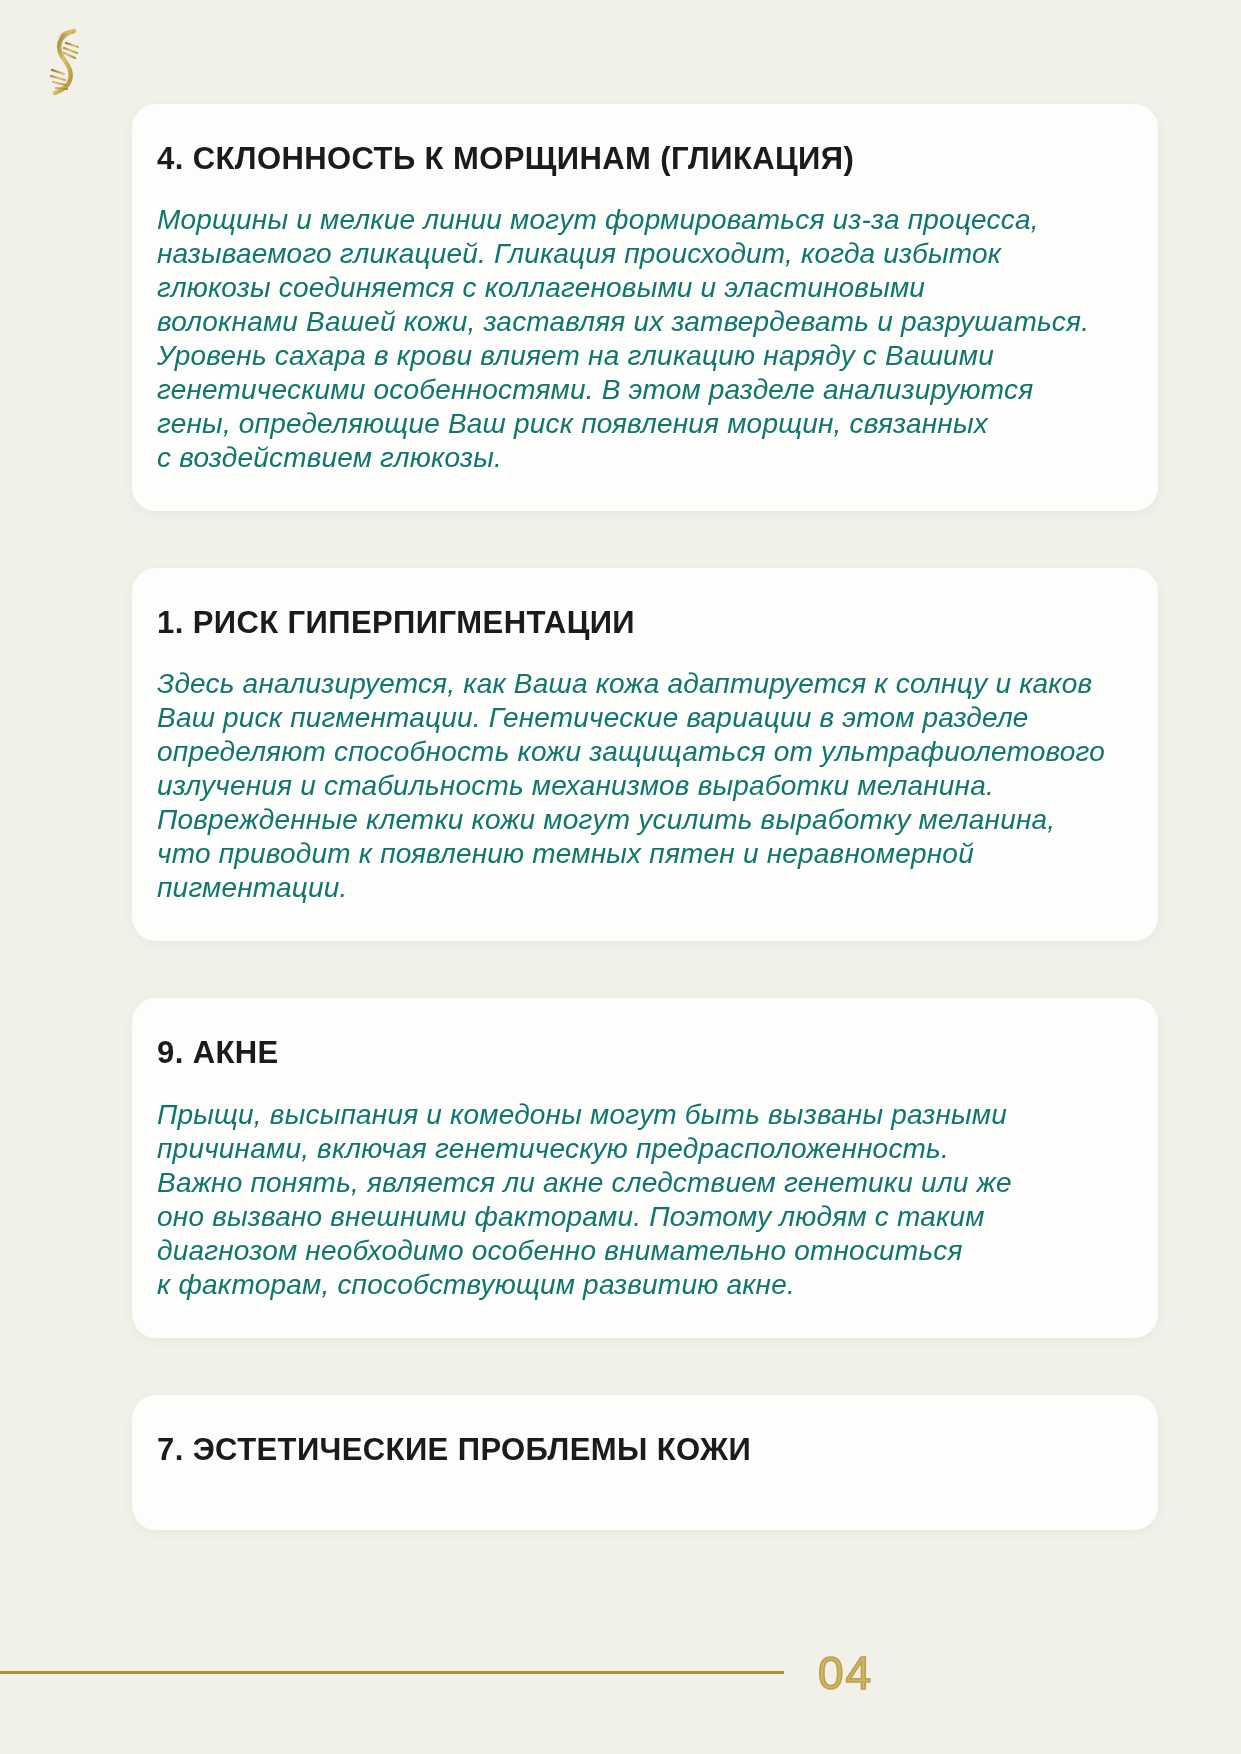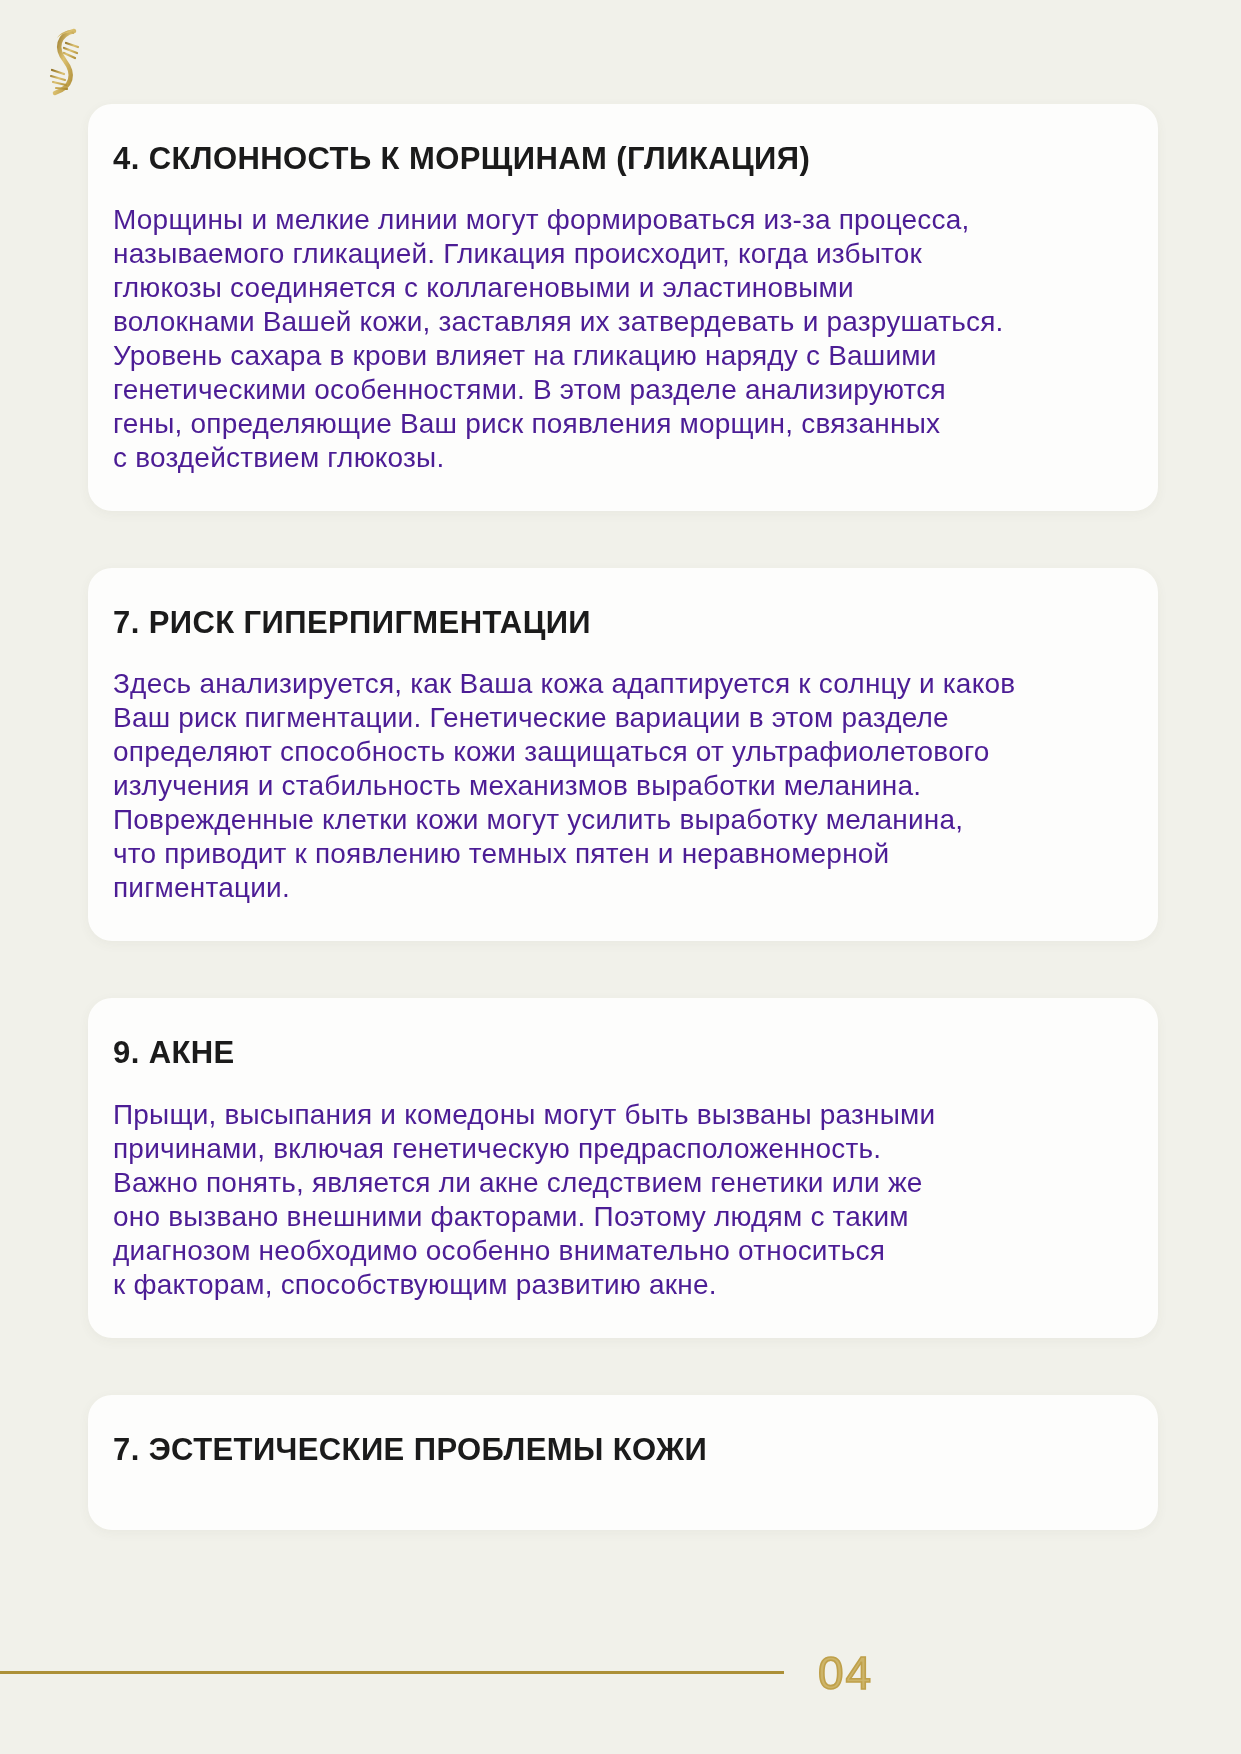--- a/index.html
+++ b/index.html
@@ -23,35 +23,37 @@
     top: 104px;
     left: 88px;
     width: 1070px;
   }
   .card {
     background: #FDFDFC;
     border-radius: 24px;
     box-shadow: 0 3px 12px rgba(70, 70, 55, 0.05);
     padding: 36px 40px 36px 25px;
     margin-bottom: 57px;
+    margin-left: 44px;
   }
   .card-title {
     font-size: 31px;
     font-weight: bold;
     letter-spacing: 0.4px;
     color: #1B1B1B;
     line-height: 1.2;
     margin-bottom: 26px;
   }
   .card-body {
     font-size: 28px;
     line-height: 34px;
-    color: #4c1d95;
+    color: #0f766e;
     letter-spacing: 0.2px;
     white-space: pre-line;
+    font-style: italic;
   }
   .footer-line {
     position: absolute;
     left: 0;
     top: 1671px;
     width: 784px;
     height: 3px;
     background: #AC9038;
   }
   .page-number {
@@ -91,21 +93,21 @@
 называемого гликацией. Гликация происходит, когда избыток
 глюкозы соединяется с коллагеновыми и эластиновыми
 волокнами Вашей кожи, заставляя их затвердевать и разрушаться.
 Уровень сахара в крови влияет на гликацию наряду с Вашими
 генетическими особенностями. В этом разделе анализируются
 гены, определяющие Ваш риск появления морщин, связанных
 с воздействием глюкозы.</p>
   </section>
 
   <section class="card">
-    <h2 class="card-title">7. РИСК ГИПЕРПИГМЕНТАЦИИ</h2>
+    <h2 class="card-title">1. РИСК ГИПЕРПИГМЕНТАЦИИ</h2>
     <p class="card-body">Здесь анализируется, как Ваша кожа адаптируется к солнцу и каков
 Ваш риск пигментации. Генетические вариации в этом разделе
 определяют способность кожи защищаться от ультрафиолетового
 излучения и стабильность механизмов выработки меланина.
 Поврежденные клетки кожи могут усилить выработку меланина,
 что приводит к появлению темных пятен и неравномерной
 пигментации.</p>
   </section>
 
   <section class="card">

